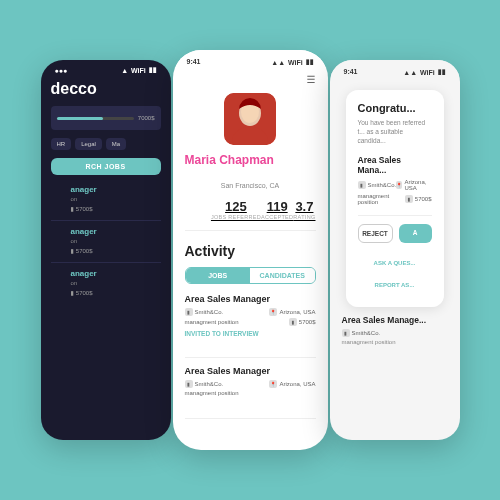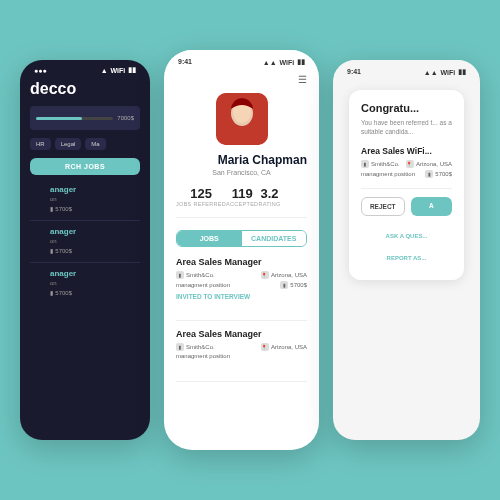--- a/index.html
+++ b/index.html
@@ -10,21 +10,21 @@
       display: flex;
       align-items: center;
       justify-content: center;
       font-family: -apple-system, BlinkMacSystemFont, 'Segoe UI', sans-serif;
       overflow: hidden;
     }
     .phones-container {
       display: flex;
       align-items: center;
       justify-content: center;
-      gap: 14px;
+      gap: 2px;
       width: 100%;
       height: 100%;
       padding: 20px 10px;
     }
 
     
     .phone {
       border-radius: 28px;
       overflow: hidden;
       box-shadow: 0 8px 30px rgba(0,0,0,0.2);
@@ -37,21 +37,21 @@
       background: #1a1a2e;
       border-radius: 22px;
     }
     .phone-center {
       width: 155px;
       height: 400px;
       background: #ffffff;
       border-radius: 28px;
     }
     .phone-right {
-      width: 147px;
+      width: 130px;
       height: 380px;
       background: #f5f5f5;
       border-radius: 22px;
       overflow: hidden;
     }
 
     
     .status-bar {
       display: flex;
       justify-content: space-between;
@@ -175,38 +175,39 @@
       width: 52px;
       height: 52px;
       border-radius: 10px;
       background: linear-gradient(135deg, #c0392b, #e74c3c);
       overflow: hidden;
       display: flex;
       align-items: center;
       justify-content: center;
     }
     .person-name {
-      text-align: right;
+      text-align: left;
       font-size: 12px;
       font-weight: 700;
-      color: #0f172a;
-      margin-bottom: 2px;
+      color: #ec4899;
+      margin-bottom: 15px;
     }
     .person-location {
       text-align: center;
       font-size: 7px;
       color: #888;
       margin-bottom: 10px;
     }
     .stats-row {
       display: flex;
-      justify-content: flex-start;
+      justify-content: flex-end;
       margin-bottom: 12px;
       border-bottom: 1px solid #eee;
       padding-bottom: 10px;
+      text-decoration: underline;
     }
     .stat-item { text-align: center; }
     .stat-num {
       font-size: 13px;
       font-weight: 700;
       color: #222;
     }
     .stat-label {
       font-size: 5.5px;
       color: #aaa;
@@ -441,25 +442,26 @@
       <div class="stats-row">
         <div class="stat-item">
           <div class="stat-num">125</div>
           <div class="stat-label">JOBS REFERRED</div>
         </div>
         <div class="stat-item">
           <div class="stat-num">119</div>
           <div class="stat-label">ACCEPTED</div>
         </div>
         <div class="stat-item">
-          <div class="stat-num">3.2</div>
+          <div class="stat-num">3.7</div>
           <div class="stat-label">RATING</div>
         </div>
       </div>
 
+      <div class="activity-title">Activity</div>
 
       <div class="tab-row">
         <div class="tab-btn tab-active">JOBS</div>
         <div class="tab-btn tab-inactive">CANDIDATES</div>
       </div>
 
       <div class="job-card-center">
         <div class="job-title-center">Area Sales Manager</div>
         <div class="job-meta-row">
           <div class="job-meta-item">
@@ -515,21 +517,21 @@
         </div>
       </div>
     </div>
 
     <div style="padding: 6px 8px 0;">
       <div class="modal-overlay">
         <div class="congrats-title">Congratu...</div>
         <div class="congrats-sub">You have been referred t... as a suitable candida...</div>
 
         <div class="job-card-right">
-          <div class="job-title-right">Area Sales WiFi...</div>
+          <div class="job-title-right">Area Sales Mana...</div>
           <div class="job-meta-row">
             <div class="job-meta-item">
               <span class="meta-icon">▮</span>
               <span>Smith&amp;Co.</span>
             </div>
             <div class="job-meta-item">
               <span class="meta-icon">📍</span>
               <span>Arizona, USA</span>
             </div>
           </div>
@@ -550,16 +552,26 @@
         </div>
 
         <div class="link-row">
           <span class="link-text">ASK A QUES...</span>
         </div>
         <div class="link-row">
           <span class="link-text">REPORT AS...</span>
         </div>
       </div>
 
+      <div style="margin: 4px 0 0; padding: 0 4px;">
+        <div class="job-title-right">Area Sales Manage...</div>
+        <div class="job-meta-item">
+          <span class="meta-icon">▮</span>
+          <span style="font-size:6px; color:#666;">Smith&amp;Co.</span>
+        </div>
+        <div class="job-meta-item" style="font-size:6px; color:#888; margin-top:2px;">
+          <span>managment position</span>
+        </div>
+      </div>
     </div>
   </div>
 
 </div>
 
 </body></html>

